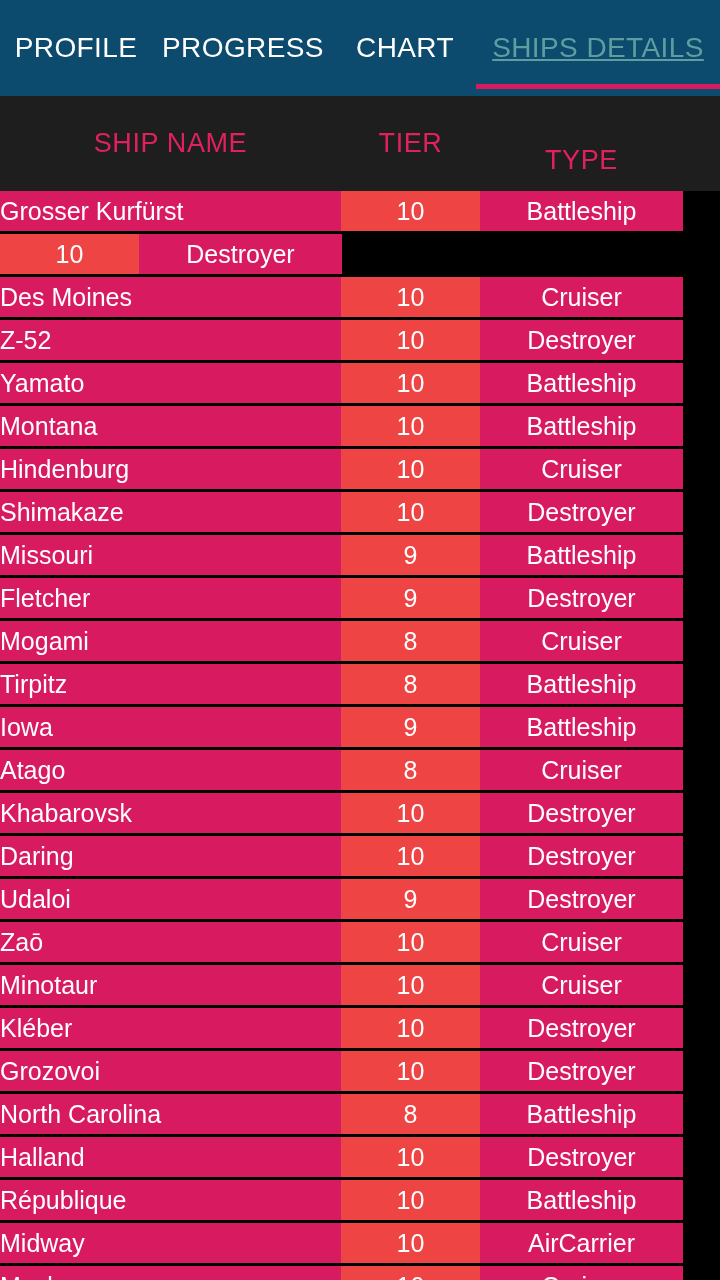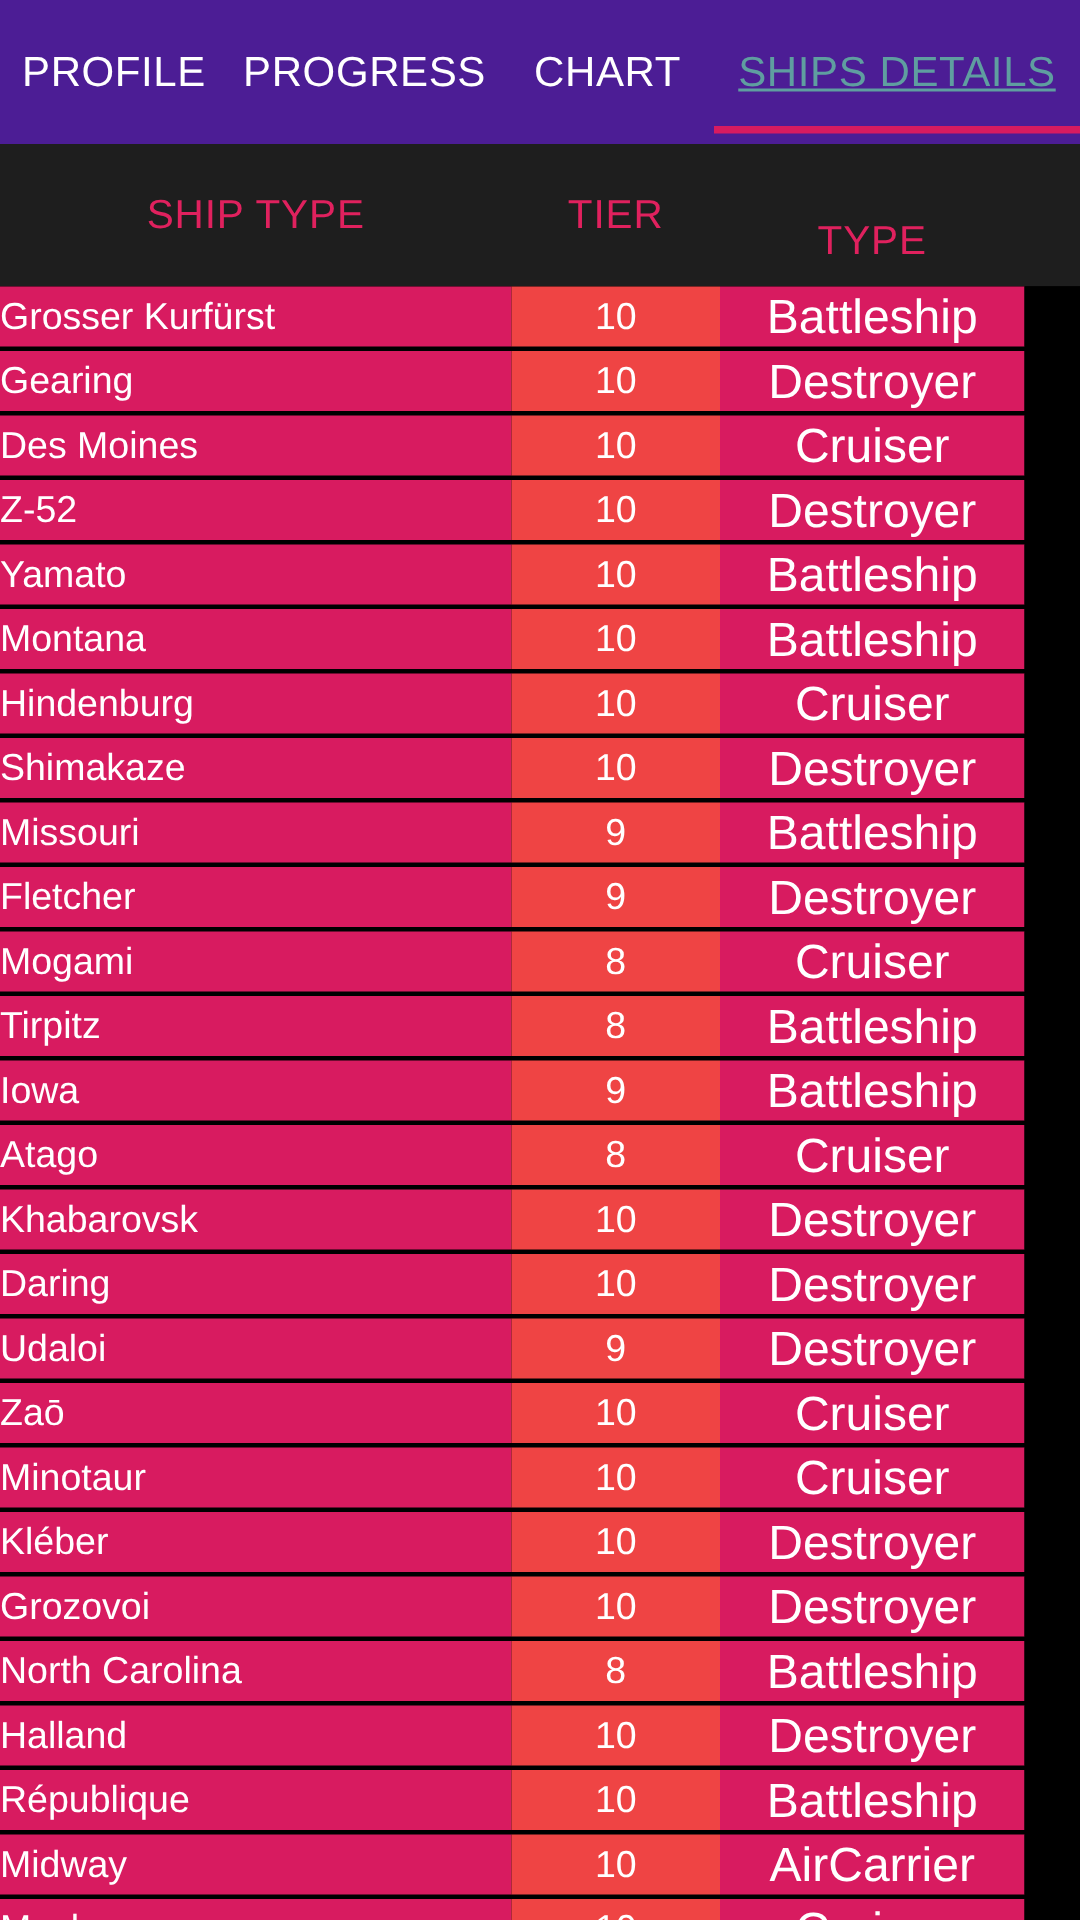--- a/index.html
+++ b/index.html
@@ -14,21 +14,21 @@
   body {
     font-family: "Liberation Sans", sans-serif;
     -webkit-font-smoothing: antialiased;
   }
 
   
   #tab-bar {
     position: relative;
     width: 720px;
     height: 96px;
-    background: #4c1d95;
+    background: #0c4a6e;
     display: flex;
     align-items: flex-end;
     overflow: hidden;
   }
 
   .tab {
     height: 96px;
     display: flex;
     align-items: center;
     justify-content: center;
@@ -114,21 +114,21 @@
     font-weight: 400;
     display: flex;
     align-items: center;
     justify-content: center;
   }
 
   .cell-type {
     width: 203px;
     background: #d81b60;
     color: #ffffff;
-    font-size: 32px;
+    font-size: 25px;
     display: flex;
     align-items: center;
     justify-content: center;
     white-space: nowrap;
   }
 
   .cell-tail {
     flex: 1 1 auto;
     background: #000000;
   }
@@ -139,35 +139,34 @@
 <div id="tab-bar">
   <div class="tab tab-profile">PROFILE</div>
     <div class="tab tab-progress">PROGRESS</div>
     <div class="tab tab-chart">CHART</div>
     <div class="tab tab-ships selected">SHIPS DETAILS</div>
 
 <div id="tab-indicator"></div>
   </div>
 
 <div id="column-header">
-  <div class="col-head col-ship">SHIP TYPE</div>
+  <div class="col-head col-ship">SHIP NAME</div>
   <div class="col-head col-tier">TIER</div>
   <div class="col-head col-type">TYPE</div>
   <div class="col-pad"></div>
 </div>
 
 <div id="table-body">
     <div class="table-row">
       <div class="cell-ship">Grosser Kurfürst</div>
       <div class="cell-tier">10</div>
       <div class="cell-type">Battleship</div>
       <div class="cell-tail"></div>
     </div>
     <div class="table-row">
-      <div class="cell-ship">Gearing</div>
       <div class="cell-tier">10</div>
       <div class="cell-type">Destroyer</div>
       <div class="cell-tail"></div>
     </div>
     <div class="table-row">
       <div class="cell-ship">Des Moines</div>
       <div class="cell-tier">10</div>
       <div class="cell-type">Cruiser</div>
       <div class="cell-tail"></div>
     </div>

